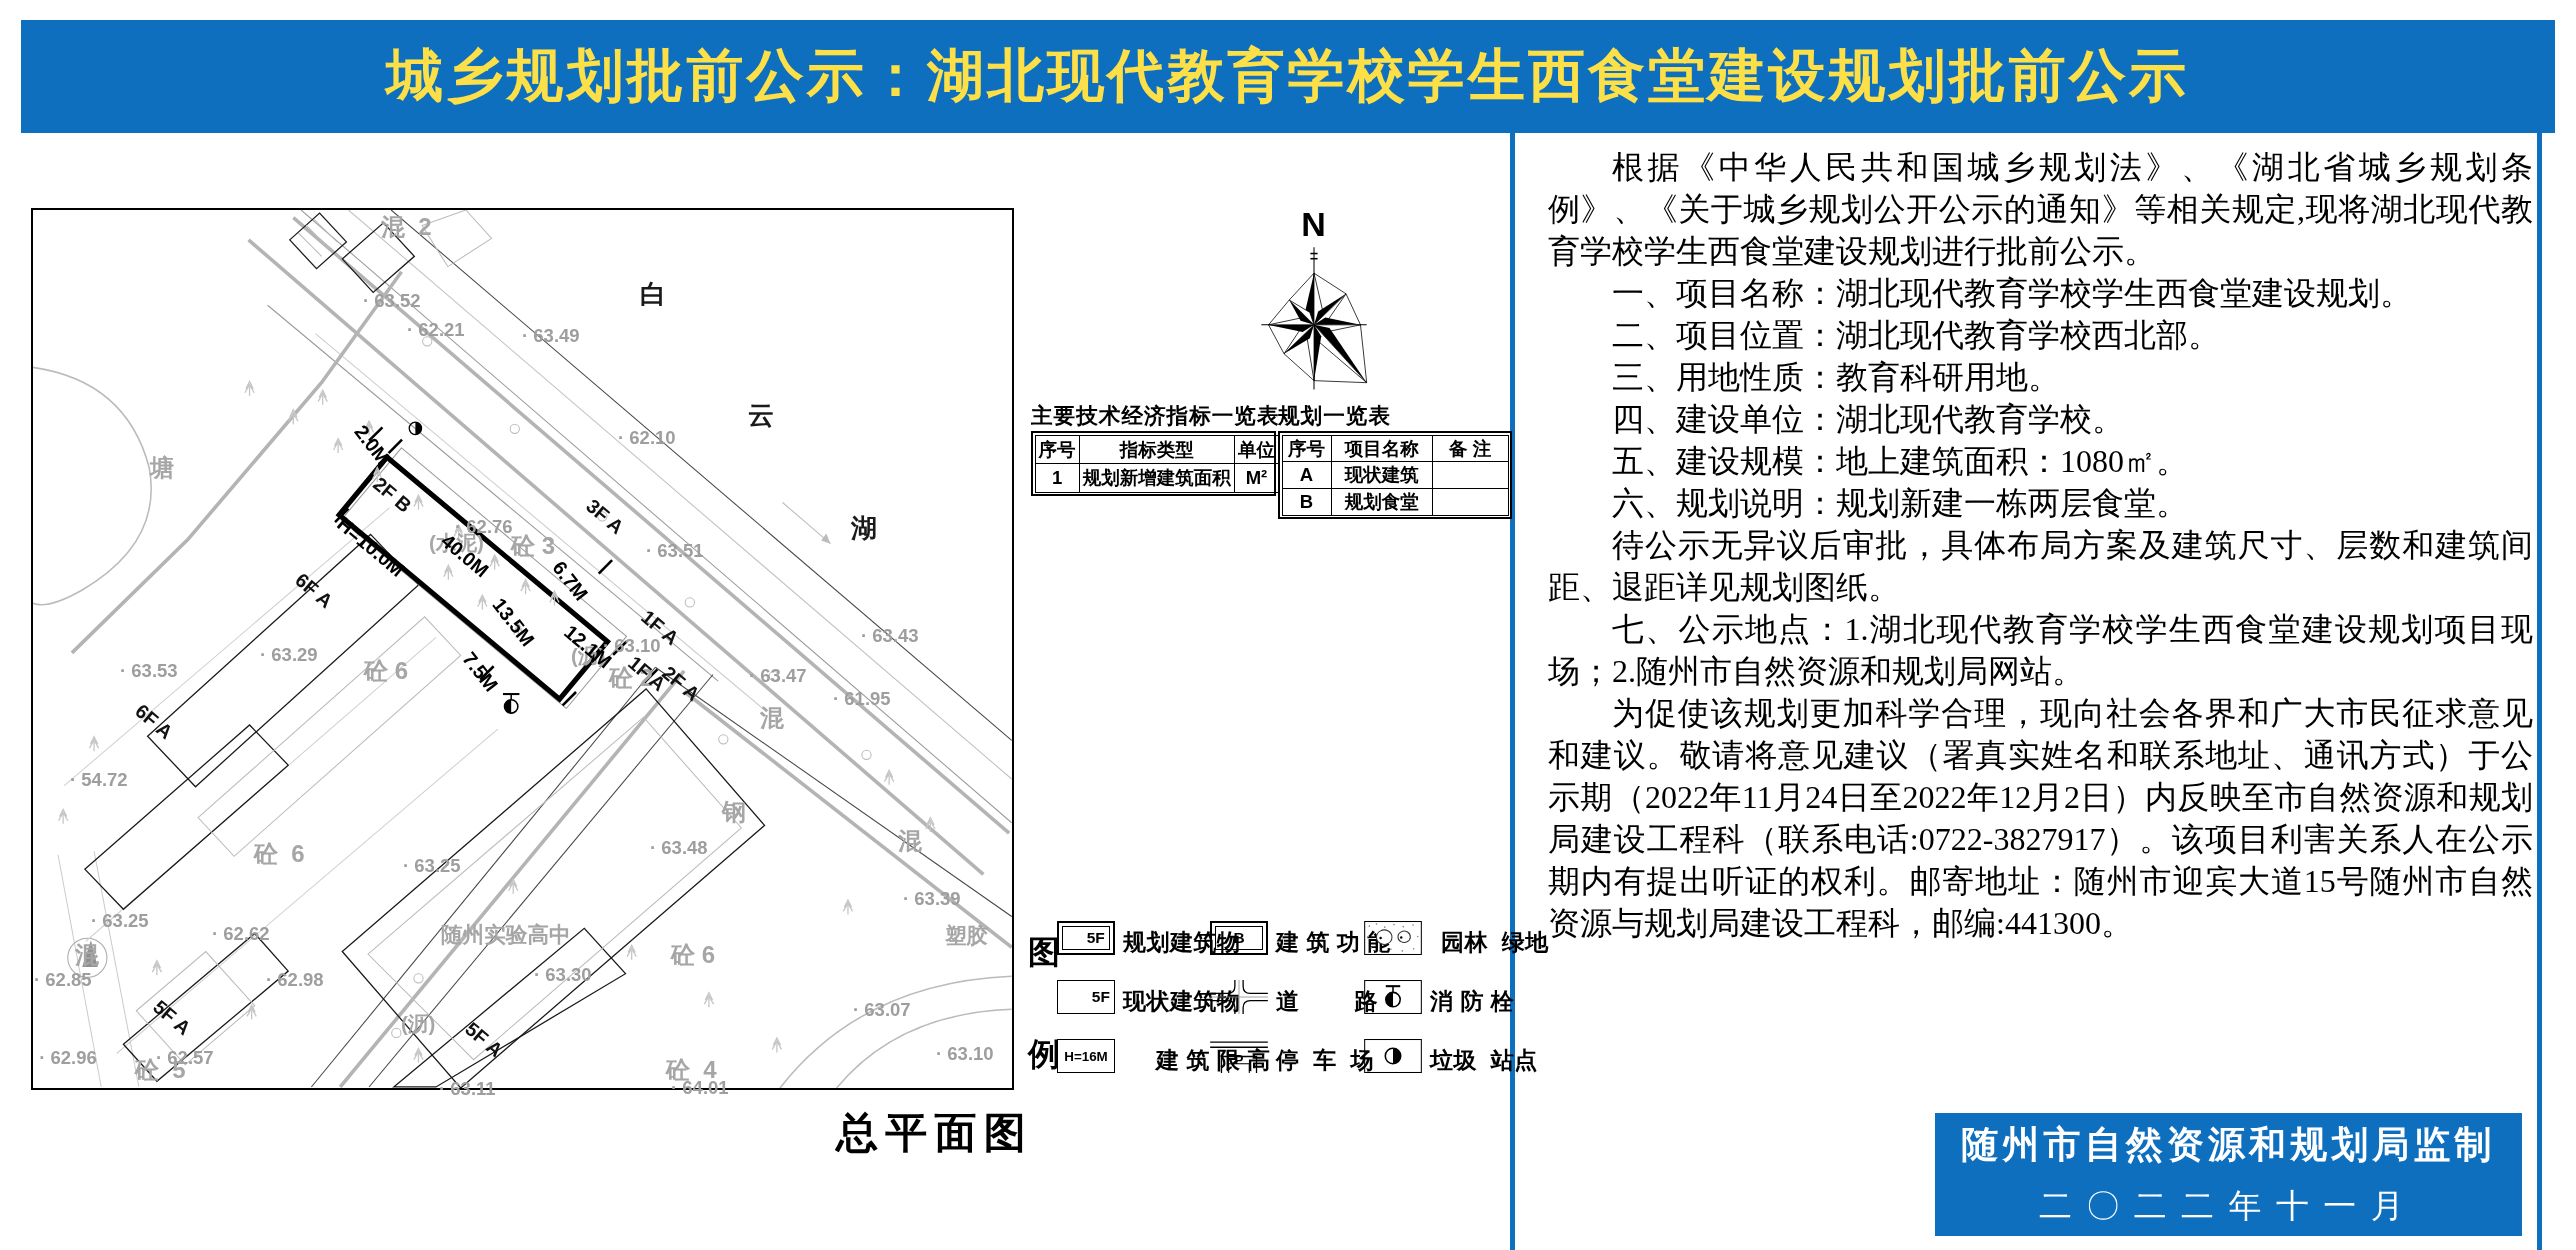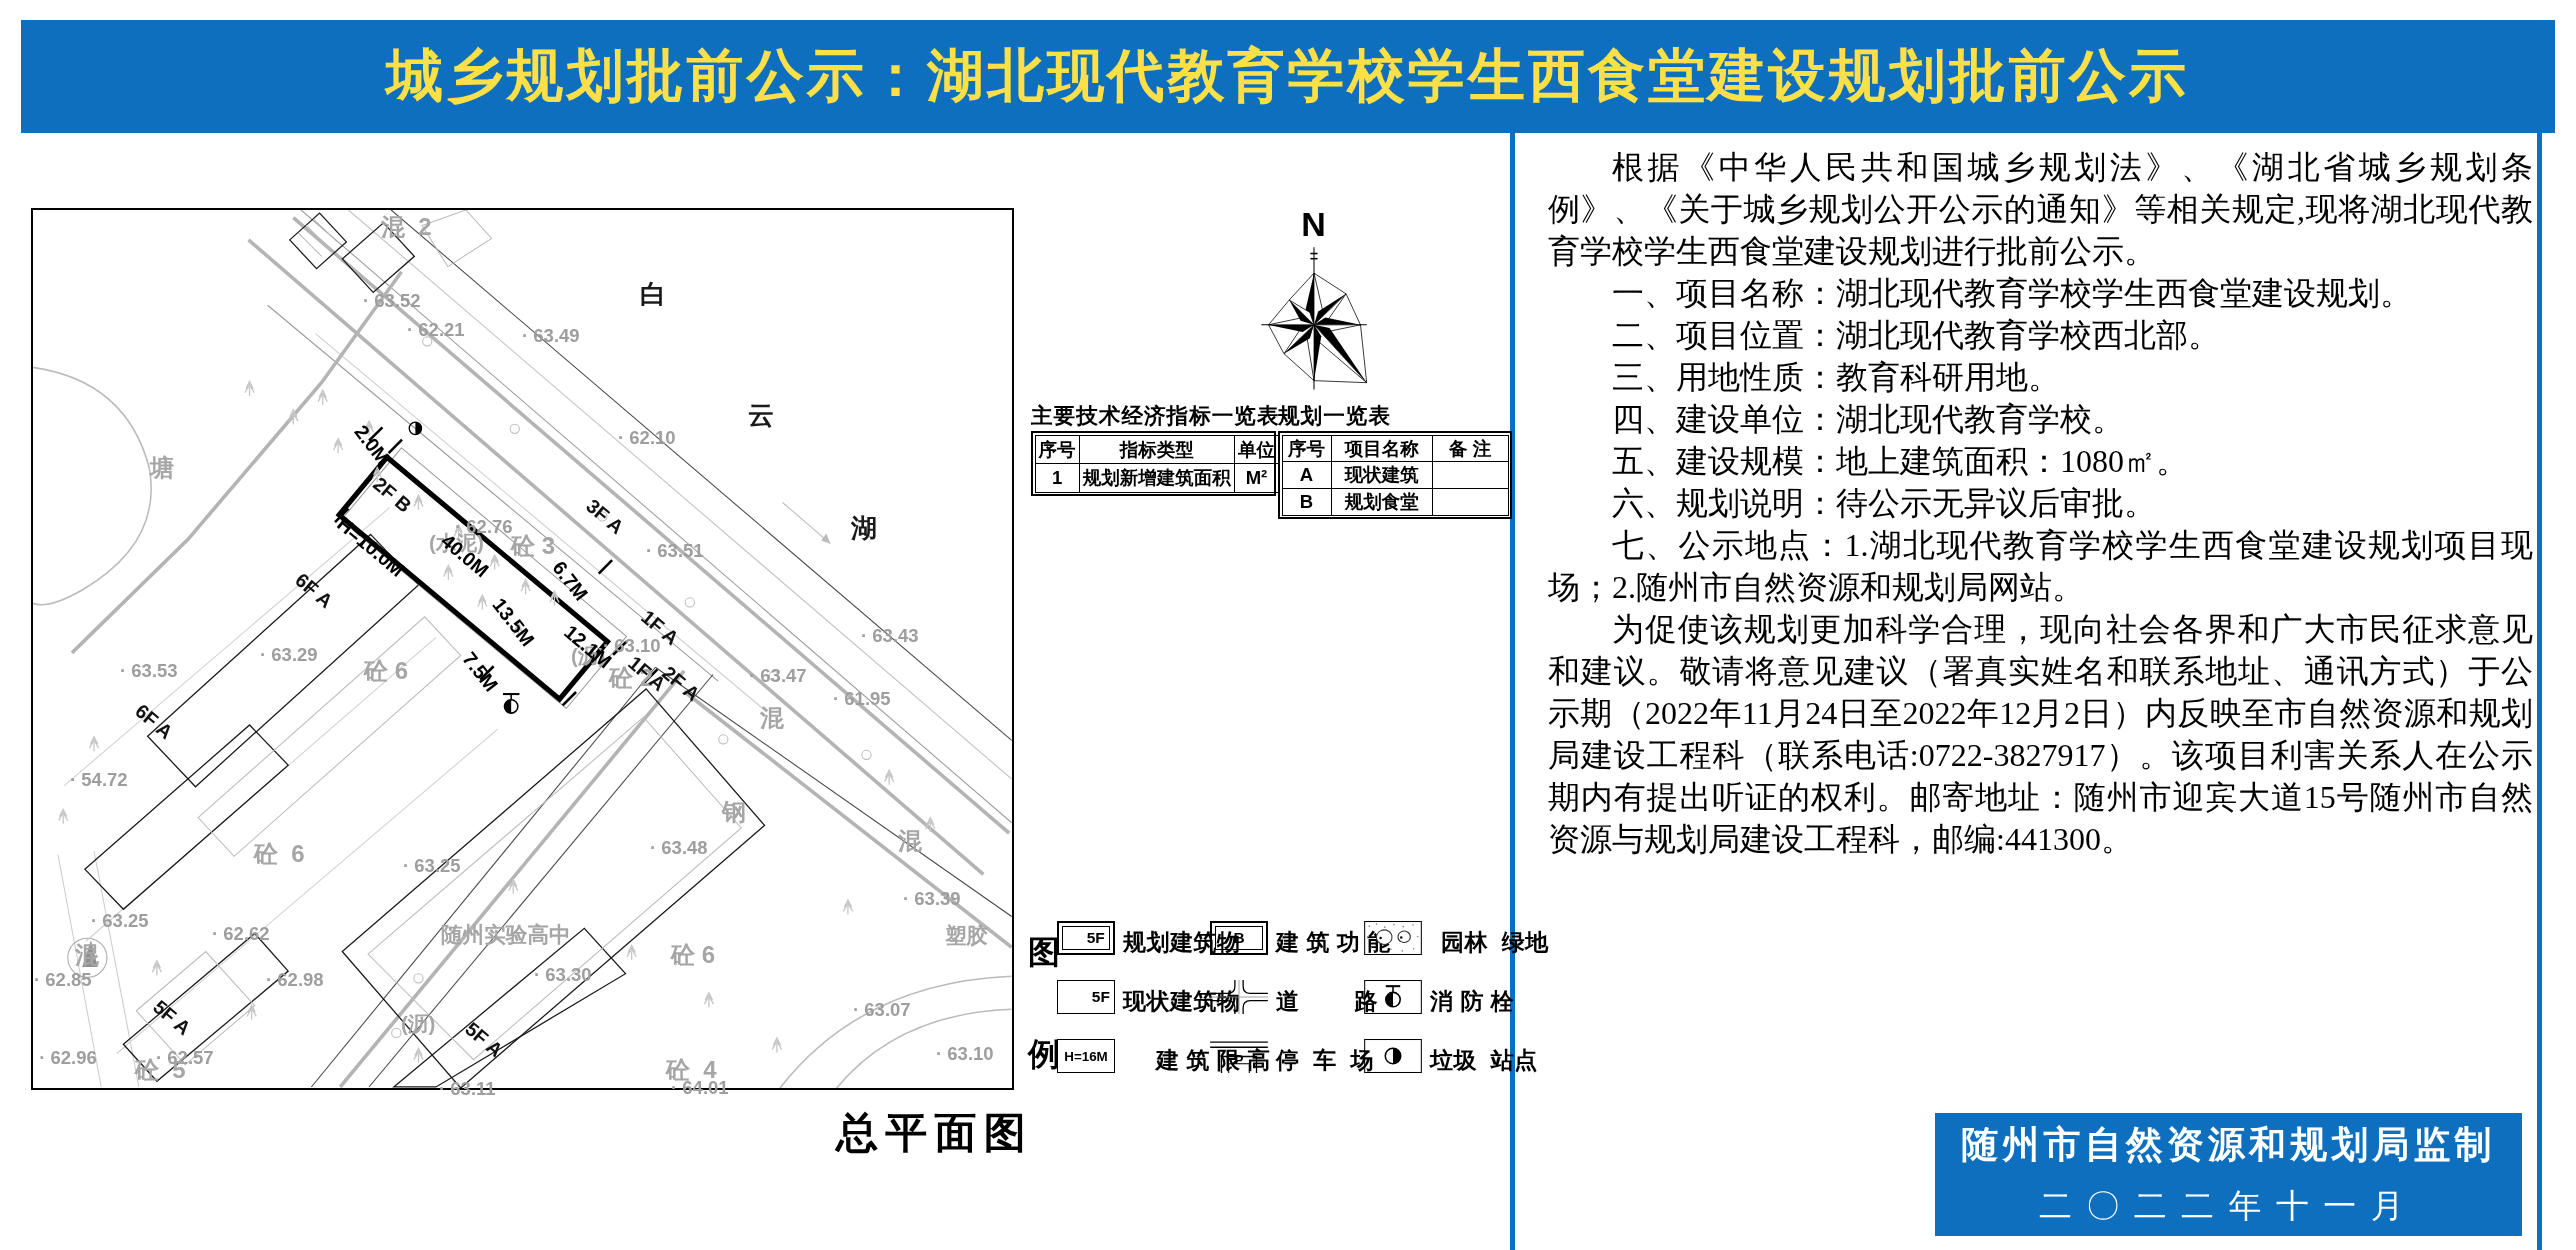--- a/index.html
+++ b/index.html
@@ -486,21 +486,22 @@
 </div>
 <span class="legend-label" style="left:1430px;top:1045px;">垃圾  站点</span>
 
 <div class="notice">
   <p>根据《中华人民共和国城乡规划法》、《湖北省城乡规划条例》、《关于城乡规划公开公示的通知》等相关规定,现将湖北现代教育学校学生西食堂建设规划进行批前公示。</p>
   <p>一、项目名称：湖北现代教育学校学生西食堂建设规划。</p>
   <p>二、项目位置：湖北现代教育学校西北部。</p>
   <p>三、用地性质：教育科研用地。</p>
   <p>四、建设单位：湖北现代教育学校。</p>
   <p>五、建设规模：地上建筑面积：1080㎡。</p>
-  <p>六、规划说明：待公示无异议后审批。</p>
+  <p>六、规划说明：规划新建一栋两层食堂。</p>
+  <p>待公示无异议后审批，具体布局方案及建筑尺寸、层数和建筑间距、退距详见规划图纸。</p>
   <p>七、公示地点：1.湖北现代教育学校学生西食堂建设规划项目现场；2.随州市自然资源和规划局网站。</p>
   <p>为促使该规划更加科学合理，现向社会各界和广大市民征求意见和建议。敬请将意见建议（署真实姓名和联系地址、通讯方式）于公示期（2022年11月24日至2022年12月2日）内反映至市自然资源和规划局建设工程科（联系电话:0722-3827917）。该项目利害关系人在公示期内有提出听证的权利。邮寄地址：随州市迎宾大道15号随州市自然资源与规划局建设工程科，邮编:441300。</p>
 </div>
 
 <div class="footer-box">
   <span class="l1">随州市自然资源和规划局监制</span>
   <span class="l2">二〇二二年十一月</span>
 </div>
 
 

